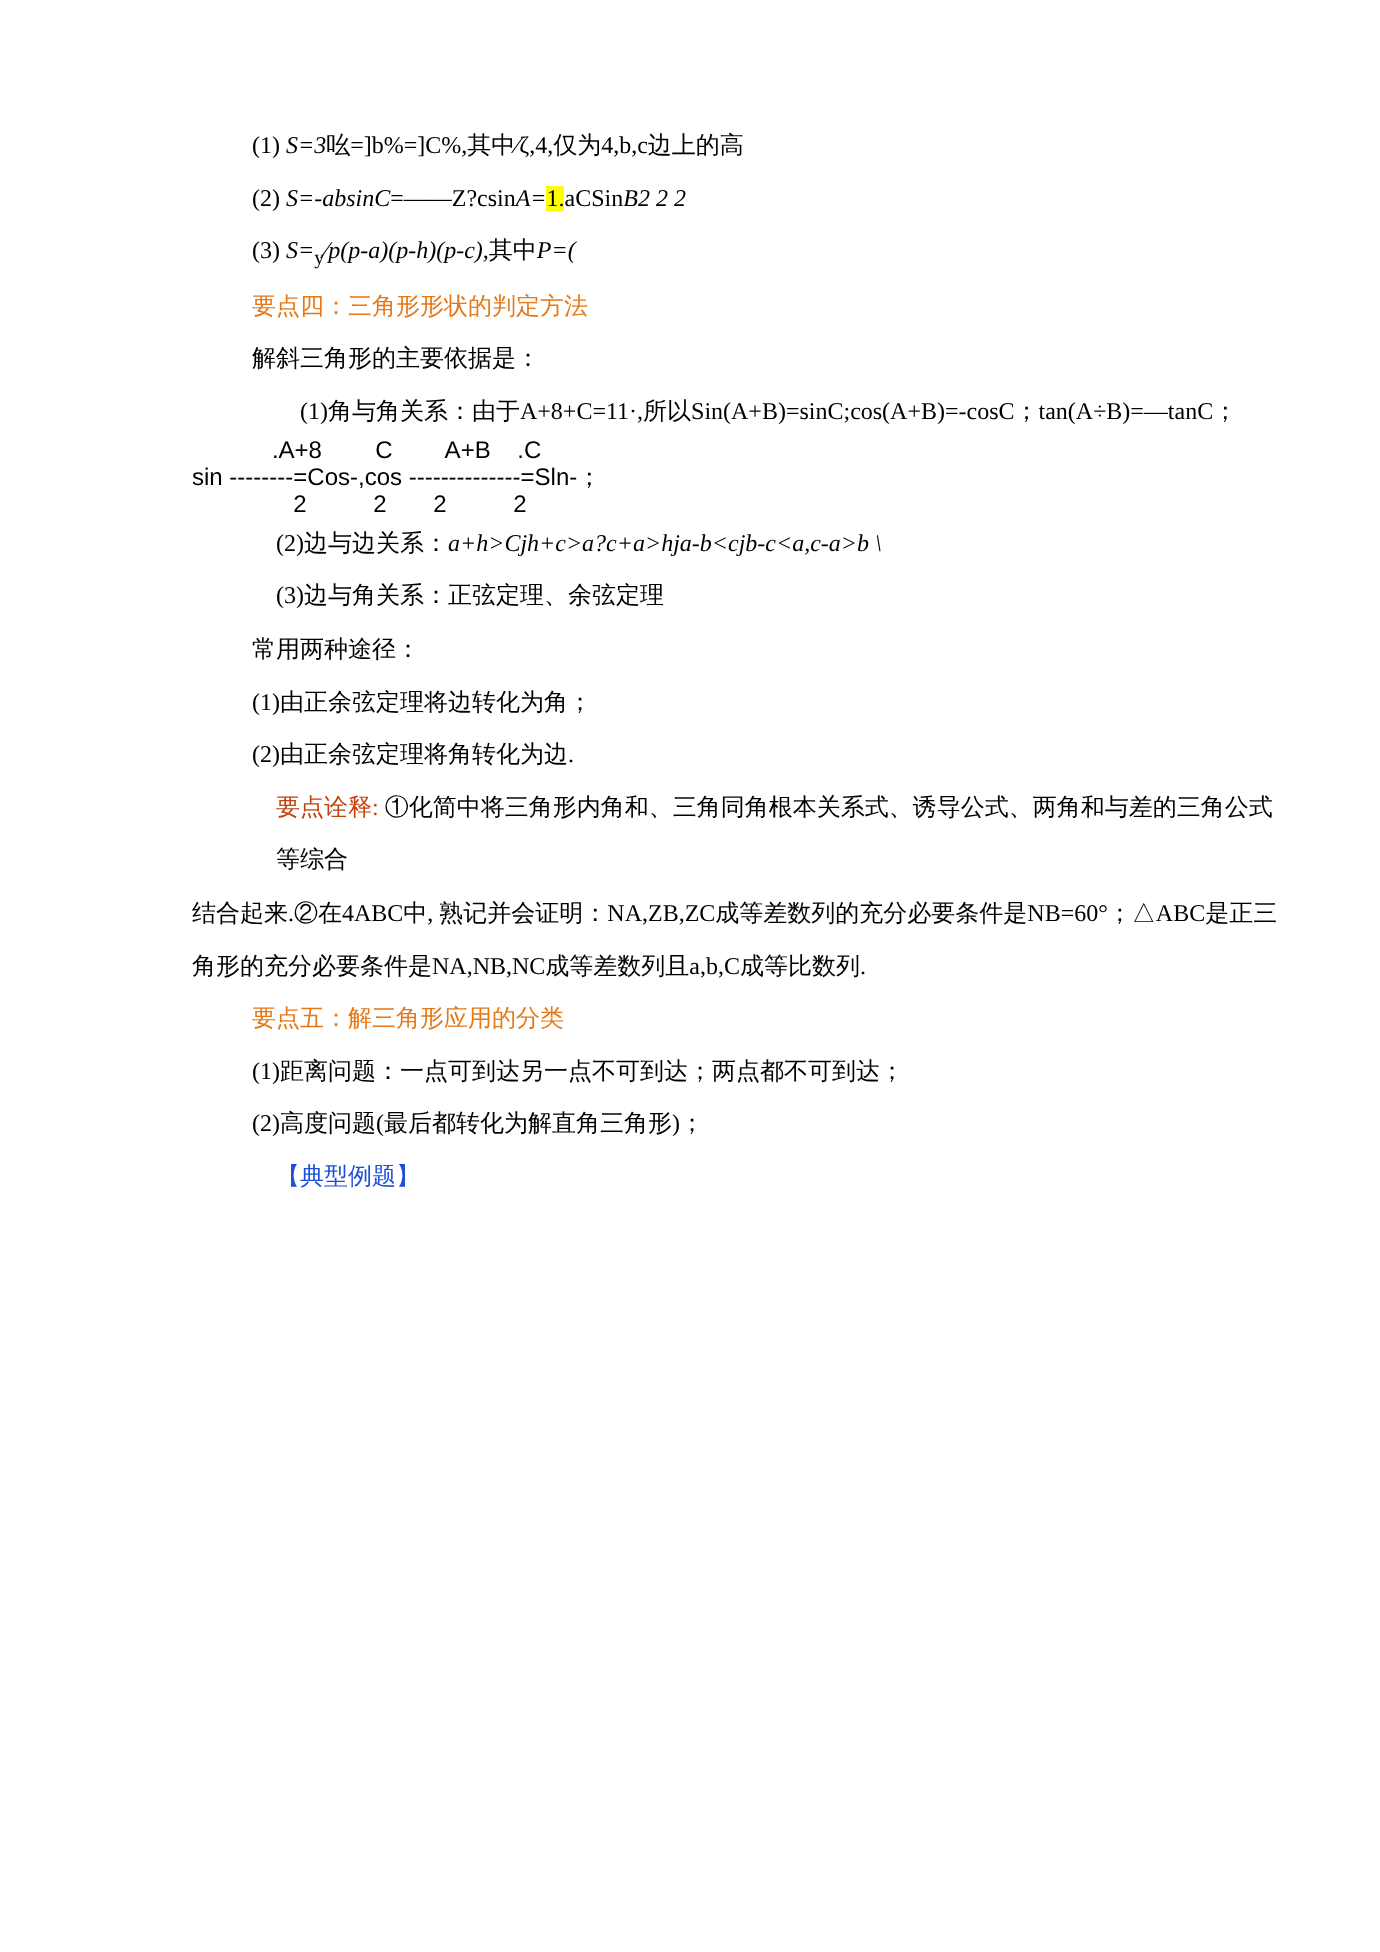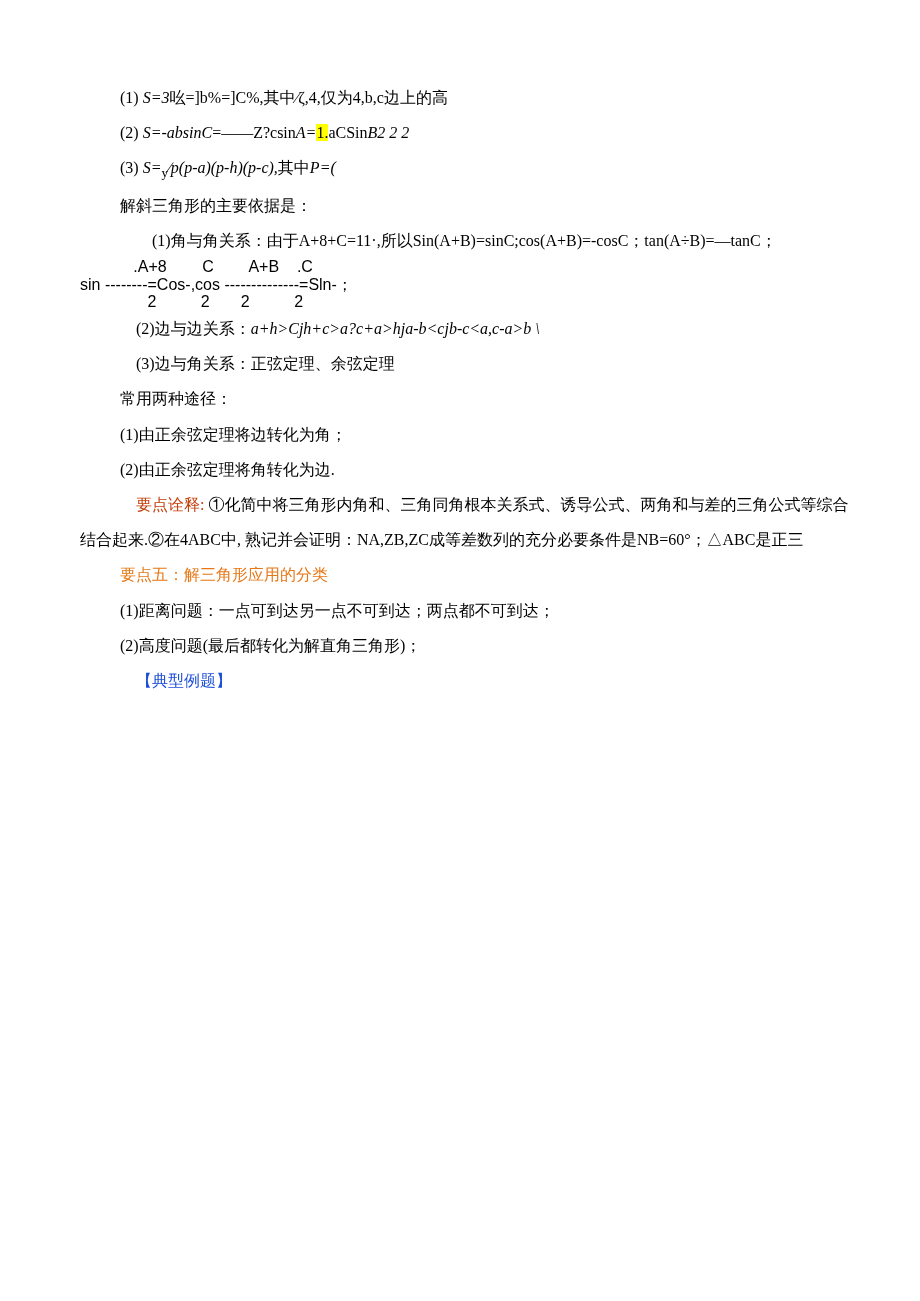--- a/index.html
+++ b/index.html
@@ -7,20 +7,21 @@
     padding: 0;
     background: #ffffff;
     font-family: "SimSun", "宋体", serif;
     font-size: 16px;
     color: #000;
     width: 920px;
   }
   .page {
     padding: 80px 56px 60px 80px;
     line-height: 2.2;
+    margin-left: 48px;
   }
   .line {
     margin: 0;
     padding: 0;
   }
   .indent1 { padding-left: 40px; }
   .indent2 { padding-left: 56px; }
   .indent3 { padding-left: 72px; }
   .italic { font-style: italic; font-family: "Times New Roman", serif; }
   .serif { font-family: "Times New Roman", serif; }
@@ -48,20 +49,21 @@
   </p>
 
   <p class="line indent1">
     <span class="serif">(2)  </span><span class="italic">S=-absinC</span><span>=——Z?csin</span><span class="italic">A=</span><span class="highlight serif">1.</span><span>aCSin</span><span class="italic">B2</span><span class="italic">   2       2</span>
   </p>
 
   <p class="line indent1">
     <span class="serif">(3)  </span><span class="italic">S=</span><sub class="serif">y</sub><span class="italic">∕p(p-a)(p-h)(p-c),</span><span>其中</span><span class="italic">P=(</span>
   </p>
 
+  <p class="line indent1 orange">要点四：三角形形状的判定方法</p>
 
 
   <p class="line indent1">解斜三角形的主要依据是：</p>
 
   <p class="line indent3 nowrap">(1)角与角关系：由于A+8+C=11·,所以Sin(A+B)=sinC;cos(A+B)=-cosC；tan(A÷B)=—tanC；</p>
 
   <div class="line frac-block">
     <span class="frac-row">   .A+8        C        A+B    .C</span>
     <span class="frac-row">sin --------=Cos-,cos --------------=Sln-；</span>
     <span class="frac-row">    2          2       2          2</span>
@@ -77,20 +79,21 @@
 
   <p class="line indent1">(1)由正余弦定理将边转化为角；</p>
 
   <p class="line indent1">(2)由正余弦定理将角转化为边.</p>
 
   <p class="line indent2">
     <span class="magenta">要点诠释:</span>
     <span>①化简中将三角形内角和、三角同角根本关系式、诱导公式、两角和与差的三角公式等综合</span>
   </p>
   <p class="line">结合起来.②在4ABC中, 熟记并会证明：NA,ZB,ZC成等差数列的充分必要条件是NB=60°；△ABC是正三</p>
+  <p class="line">角形的充分必要条件是NA,NB,NC成等差数列且a,b,C成等比数列.</p>
 
   <p class="line indent1 orange">要点五：解三角形应用的分类</p>
 
   <p class="line indent1">(1)距离问题：一点可到达另一点不可到达；两点都不可到达；</p>
   <p class="line indent1">(2)高度问题(最后都转化为解直角三角形)；</p>
 
   <p class="line indent2 green">【典型例题】</p>
 
 
 </div>

